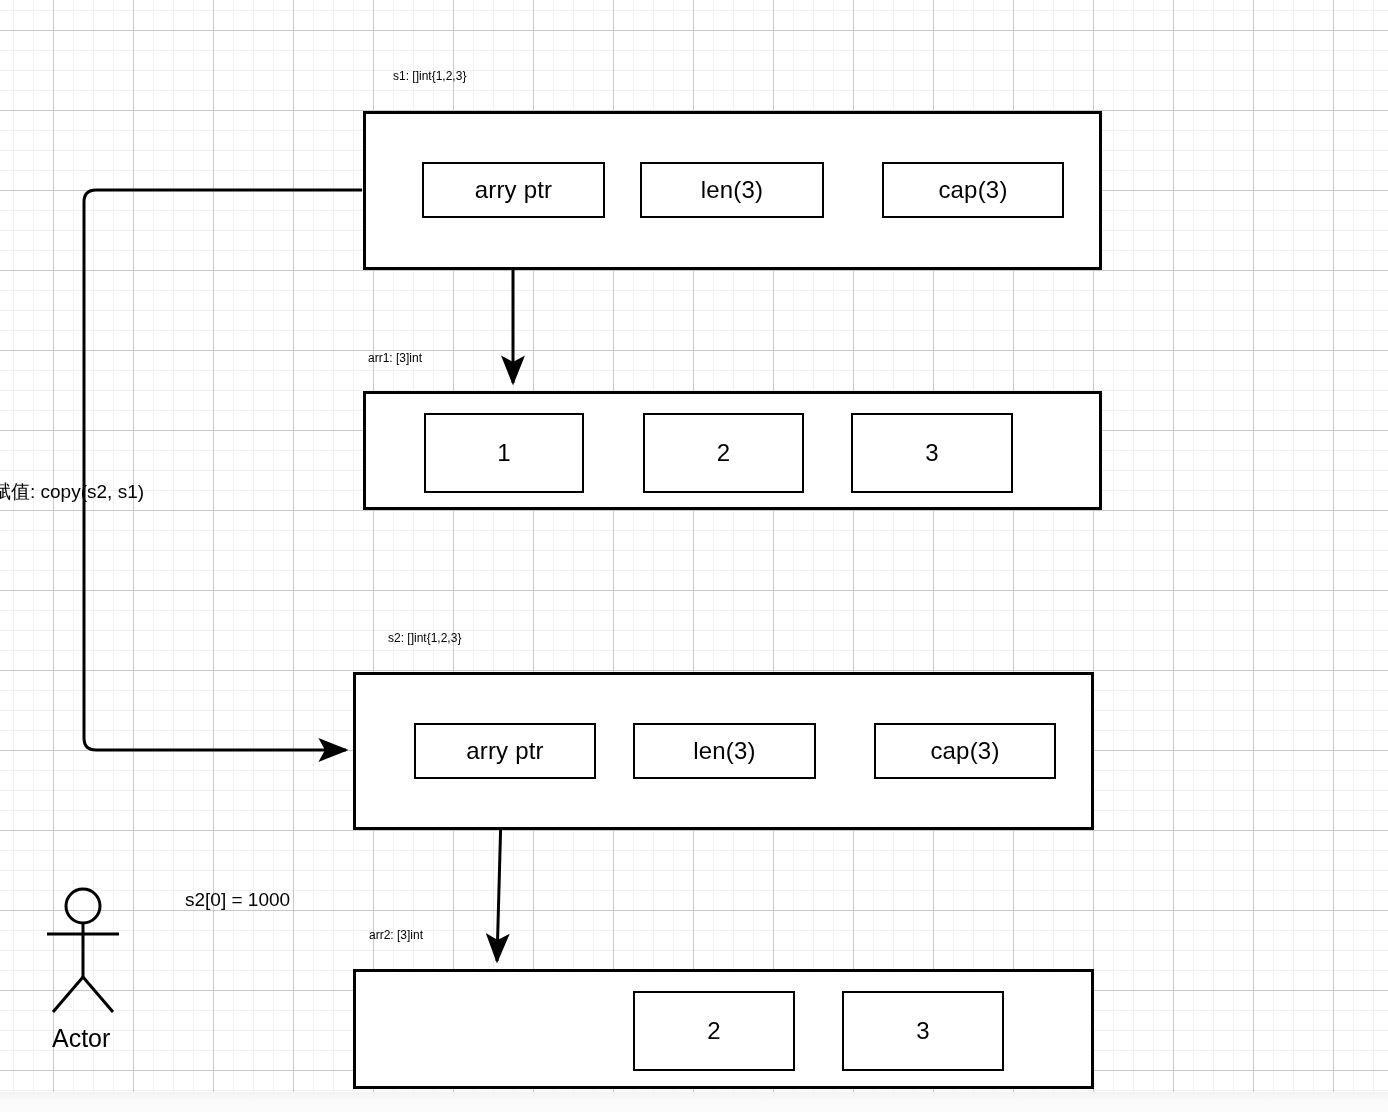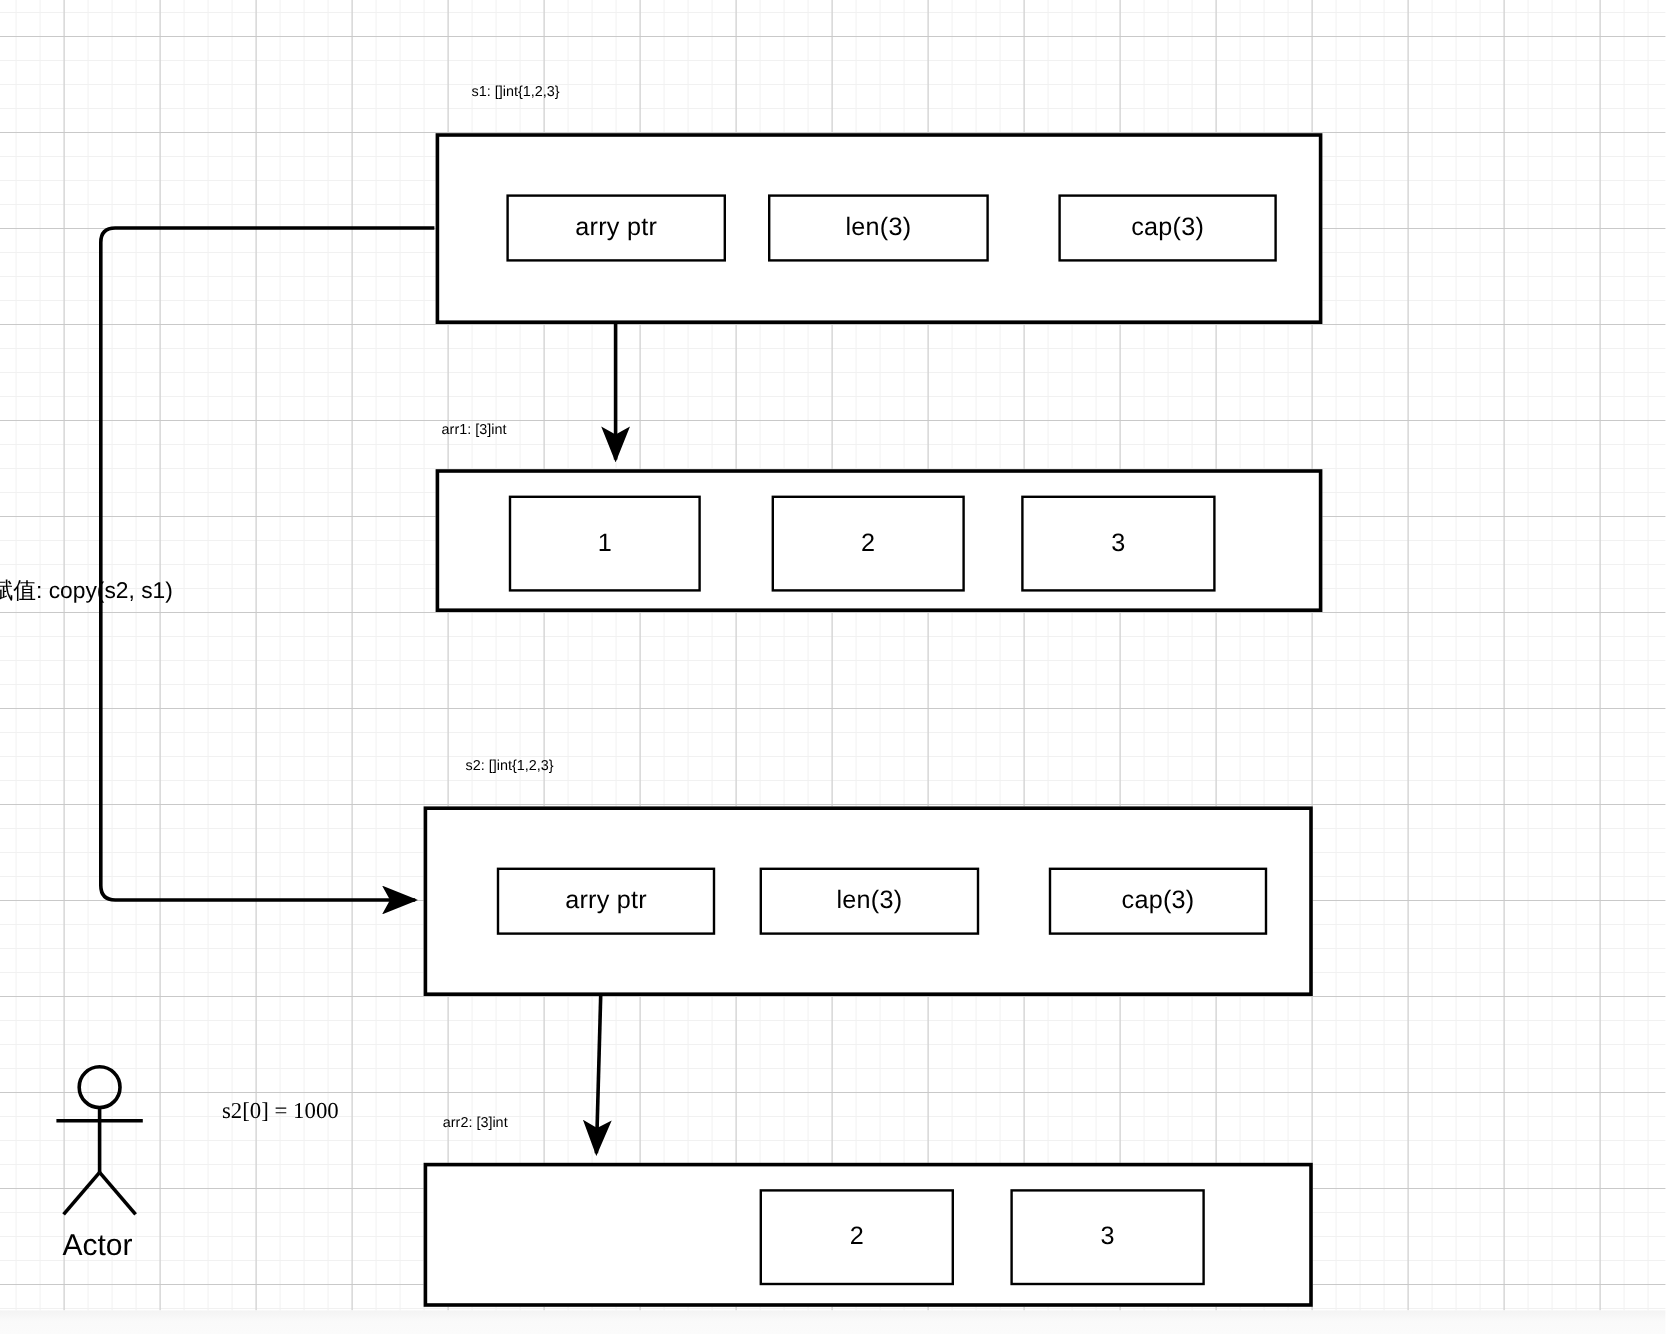--- a/index.html
+++ b/index.html
@@ -61,21 +61,21 @@
   }
   
   .cell {
     position: absolute;
     border: 2.5px solid #000000;
     background: #ffffff;
     box-sizing: border-box;
     display: flex;
     align-items: center;
     justify-content: center;
-    font-size: 21px;
+    font-size: 24px;
     color: #000000;
     letter-spacing: 0.2px;
   }
   .caption {
     position: absolute;
     font-size: 12px;
     color: #000000;
     white-space: nowrap;
   }
   .note {
@@ -145,21 +145,21 @@
 
   <div class="note" style="left:-8px; top:479px;">赋值: copy(s2, s1)</div>
 
   <div class="caption" style="left:388px; top:631px;">s2: []int{1,2,3}</div>
   <div class="struct-box" style="left:353px; top:672px; width:741px; height:158px;">
     <div class="cell" style="left:58px; top:48px; width:182px; height:56px;">arry ptr</div>
     <div class="cell" style="left:277px; top:48px; width:183px; height:56px;">len(3)</div>
     <div class="cell" style="left:518px; top:48px; width:182px; height:56px;">cap(3)</div>
   </div>
 
-  <div class="note" style="left:185px; top:916px;font-family:Liberation Serif, serif;">s2[0] = 1000</div>
+  <div class="note" style="left:185px; top:889px;">s2[0] = 1000</div>
   <div class="actor-label" style="left:52px; top:1024px;">Actor</div>
 
   <div class="caption" style="left:358px; top:928px;margin-left:11px;">arr2: [3]int</div>
   <div class="struct-box" style="left:353px; top:969px; width:741px; height:120px;">
     <div class="cell" style="left:277px; top:19px; width:162px; height:80px;">2</div>
     <div class="cell" style="left:486px; top:19px; width:162px; height:80px;">3</div>
   </div>
 
 </div>
 

